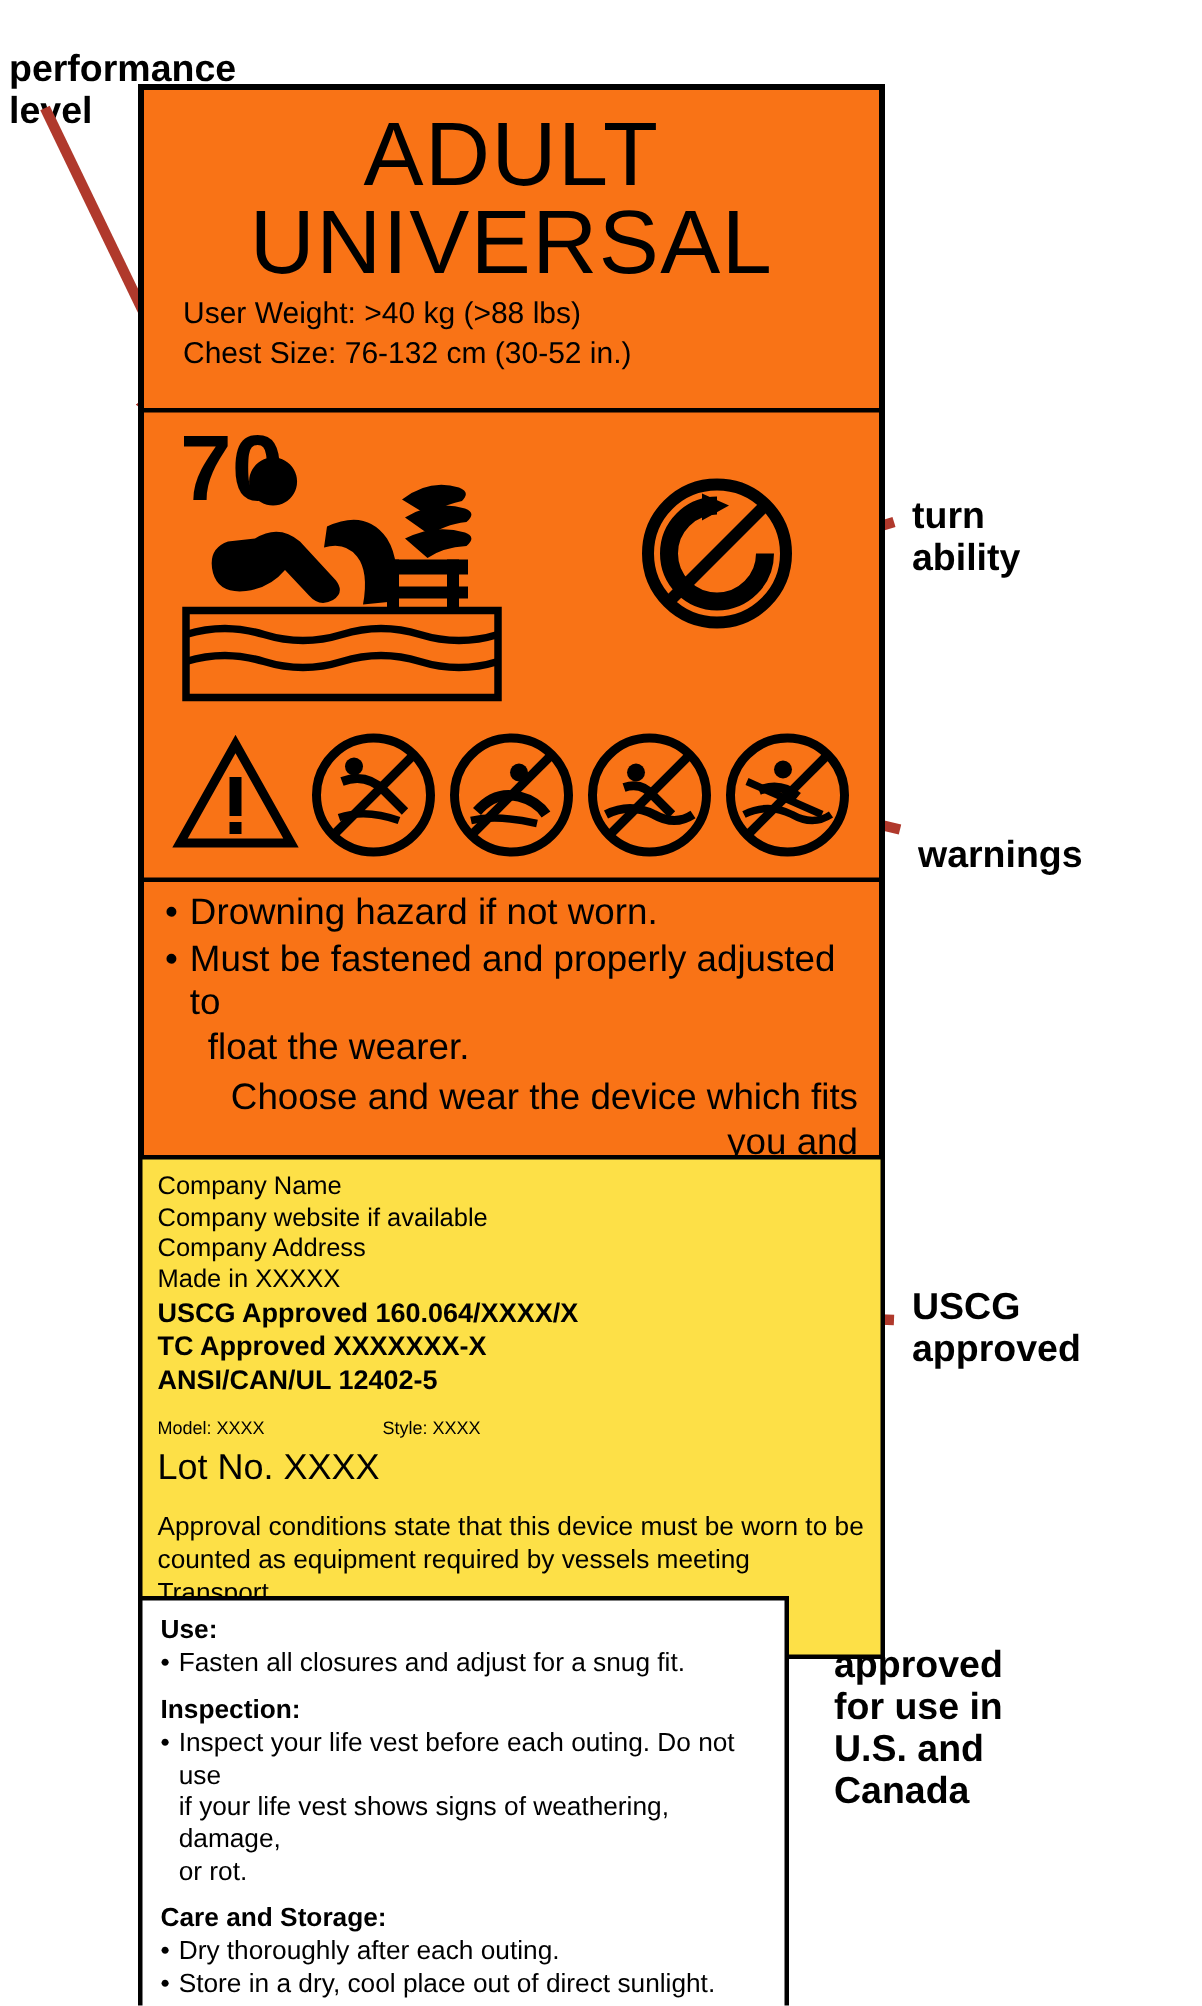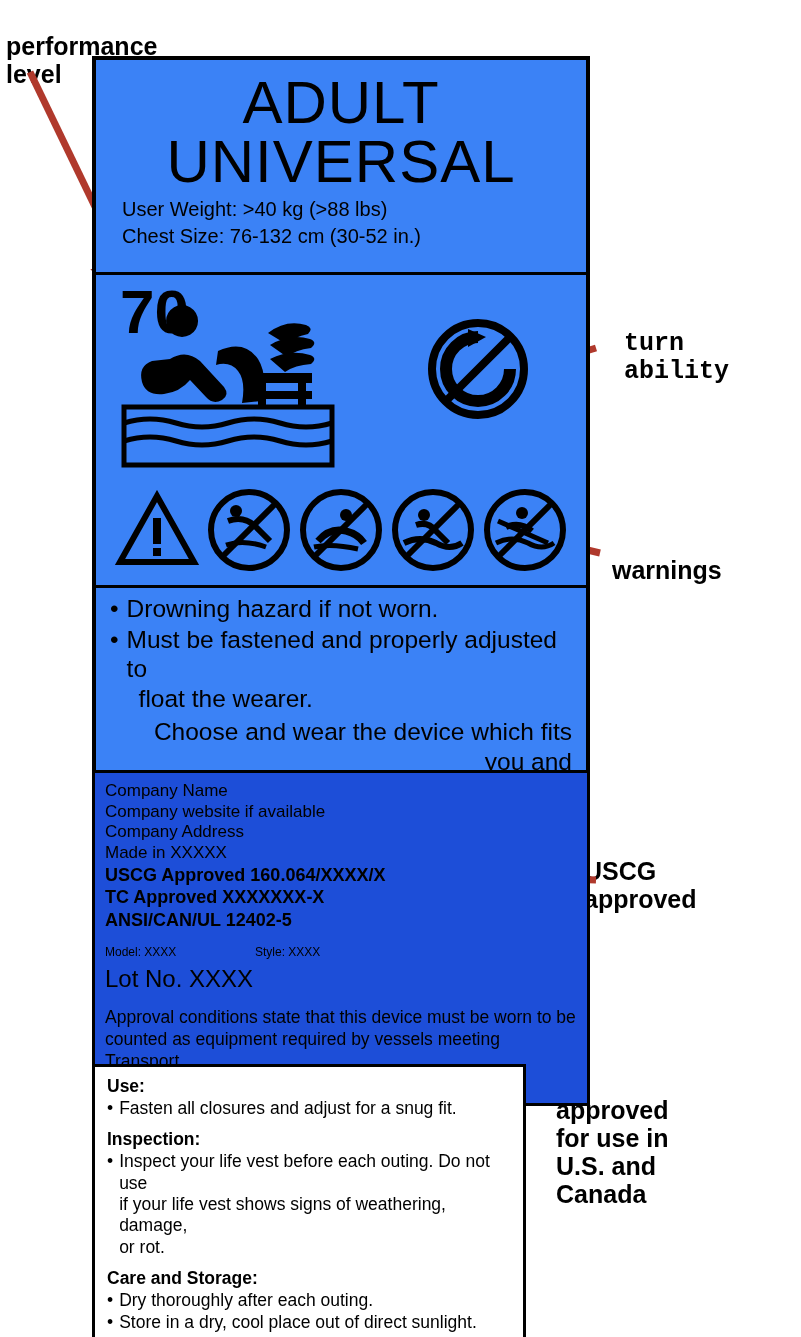--- a/index.html
+++ b/index.html
@@ -21,36 +21,36 @@
     position: absolute;
     font-weight: bold;
     font-size: 25px;
     line-height: 1.12;
     color: #000;
     font-family: "Liberation Sans", sans-serif;
     margin-top: 24px;
   }
   .anno-perf { left: 6px;  top: 8px;  width: 200px; }
   .anno-turn { left: 608px; top: 305ized; }
-  .anno-turn { left: 624px; top: 306px; width: 150px; font-family: Liberation Mono, monospace; }
+  .anno-turn { left: 608px; top: 306px; width: 150px; }
   .anno-warn { left: 612px; top: 532px; width: 180px; }
-  .anno-uscg { left: 584px; top: 833px; width: 185px; }
+  .anno-uscg { left: 608px; top: 833px; width: 185px; }
   .anno-appr { left: 556px; top: 1072px; width: 240px; }
 
   .arrow { position: absolute; }
 
   
   .label-card {
     position: absolute;
     left: 92px;
     top: 56px;
     width: 498px;
     border: 4px solid #000;
     box-sizing: border-box;
-    background: #3b82f6;
+    background: #f97316;
   }
 
   .sec { border-bottom: 3px solid #000; }
   .sec:last-child { border-bottom: none; }
 
   .title {
     text-align: center;
     font-size: 60px;
     line-height: 0.98;
     letter-spacing: 1px;
@@ -96,21 +96,21 @@
   .warn-text p { margin: 4px 0 0 0; text-align: right; }
 
   
   .cert-card {
     position: absolute;
     left: 92px;
     top: 770px;
     width: 498px;
     border: 3px solid #000;
     box-sizing: border-box;
-    background: #1d4ed8;
+    background: #fde047;
     padding: 8px 10px 8px 10px;
   }
   .cert-top { display: flex; justify-content: space-between; }
   .cert-left { font-size: 17px; line-height: 1.22; }
   .cert-right { width: 132px; text-align: center; }
   .lab-box {
     border: 2px solid #000;
     height: 78px;
     display: flex;
     flex-direction: column;

